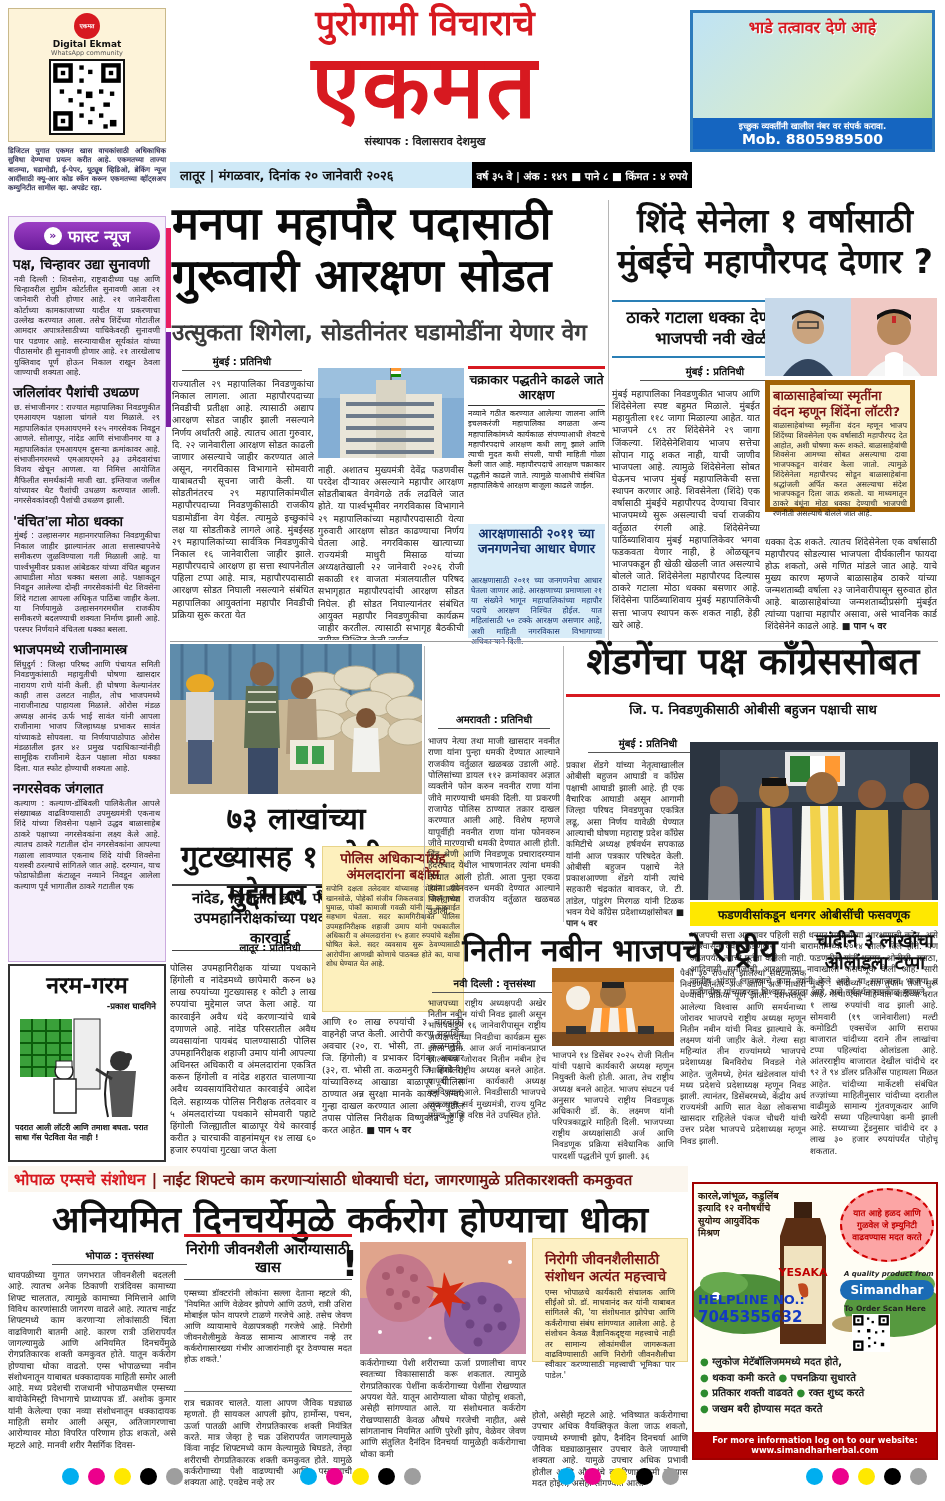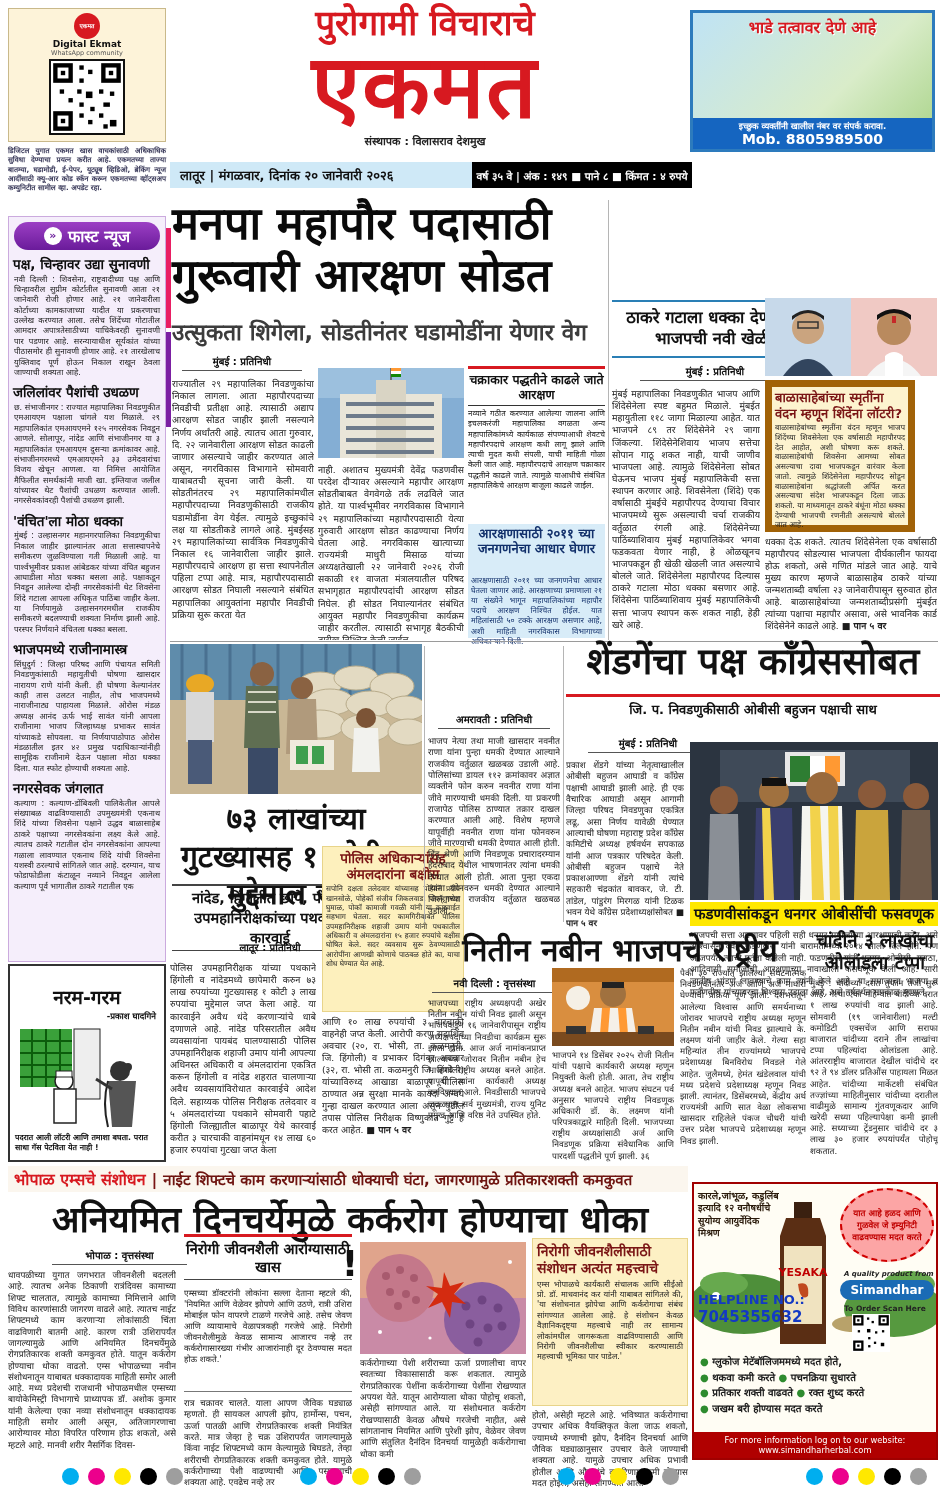--- a/index.html
+++ b/index.html
@@ -112,21 +112,21 @@
       <div class="fnitem-t">भाजपमध्ये राजीनामास्त्र</div>
       <div class="fnitem-b">सिंधुदुर्ग : जिल्हा परिषद आणि पंचायत समिती निवडणुकांसाठी महायुतीची घोषणा खासदार नारायण राणे यांनी केली. ही घोषणा केल्यानंतर काही तास उलटत नाहीत, तोच भाजपमध्ये नाराजीनाट्य पाहायला मिळाले. ओरोस मंडळ अध्यक्ष आनंद ऊर्फ भाई सावंत यांनी आपला राजीनामा भाजप जिल्हाध्यक्ष प्रभाकर सावंत यांच्याकडे सोपवला. या निर्णयापाठोपाठ ओरोस मंडळातील इतर ४२ प्रमुख पदाधिकाऱ्यांनीही सामूहिक राजीनामे देऊन पक्षाला मोठा धक्का दिला. यात स्फोट होण्याची शक्यता आहे.</div>
     </div>
     <div>
       <div class="fnitem-t">नगरसेवक जंगलात</div>
       <div class="fnitem-b">कल्याण : कल्याण-डोंबिवली पालिकेतील आपले संख्याबळ वाढविण्यासाठी उपमुख्यमंत्री एकनाथ शिंदे यांच्या शिवसेना पक्षाने उद्धव बाळासाहेब ठाकरे पक्षाच्या नगरसेवकांना लक्ष्य केले आहे. त्यातच ठाकरे गटातील दोन नगरसेवकांना आपल्या गळाला लावण्यात एकनाथ शिंदे यांची शिवसेना यशस्वी ठरल्याचे सांगितले जात आहे. दरम्यान, याच फोडाफोडीला कंटाळून नव्याने निवडून आलेला कल्याण पूर्व भागातील ठाकरे गटातील एक</div>
     </div>
   </div>
 
   <div class="abs" style="left:8px;top:964px;width:158px;height:198px;border:2px solid #333;background:#fff;overflow:hidden">
-    <div class="b ct" style="font-size:19px;margin-top:18px">नरम-गरम</div>
+    <div class="b ct" style="font-size:23px;margin-top:2px">नरम-गरम</div>
     <div class="b" style="font-size:8.5px;text-align:right;padding-right:8px">-प्रकाश घादगिने</div>
     <svg width="150" height="108" viewBox="0 0 150 108" style="display:block;margin:2px auto">
       <rect x="0" y="0" width="150" height="108" fill="#fff"></rect>
       <rect x="8" y="6" width="52" height="58" fill="#3aa03a"></rect>
       <g stroke="#0c5c0c" stroke-width="2">
         <line x1="8" y1="18" x2="60" y2="18"></line>
           <line x1="8" y1="30" x2="60" y2="30"></line>
           <line x1="8" y1="42" x2="60" y2="42"></line>
           <line x1="8" y1="54" x2="60" y2="54"></line>
         <line x1="20" y1="6" x2="20" y2="64"></line>
@@ -175,41 +175,42 @@
     <div class="b ct rule-b" style="font-size:12.5px;line-height:1.2;padding-bottom:3px">चक्राकार पद्धतीने काढले जाते आरक्षण</div>
     <div class="jt" style="font-size:7.9px;line-height:1.3;margin-top:3px">नव्याने गठीत करण्यात आलेल्या जालना आणि इचलकरंजी महापालिका वगळता अन्य महापालिकांमध्ये कार्यकाळ संपण्याआधी शेवटचे महापौरपदाचे आरक्षण कधी लागू झाले आणि त्याची मुदत कधी संपली, याची माहिती गोळा केली जात आहे. महापौरपदाचे आरक्षण चक्राकार पद्धतीने काढले जाते. त्यामुळे याआधीचे संबंधित महापालिकेचे आरक्षण बाजूला काढले जाईल.</div>
   </div>
   <div class="abs bluebox" style="left:468px;top:524px;width:137px;height:114px;padding:3px">
     <div class="b ct navy" style="font-size:13px;line-height:1.15">आरक्षणासाठी २०११ च्या जनगणनेचा आधार घेणार</div>
     <div class="jt navy" style="font-size:7.8px;line-height:1.3;margin-top:19px">आरक्षणासाठी २०११ च्या जनगणनेचा आधार घेतला जाणार आहे. आरक्षणाच्या प्रमाणाला २१ या संख्येने भागून महापालिकांच्या महापौर पदाचे आरक्षण निश्चित होईल. यात महिलांसाठी ५० टक्के आरक्षण असणार आहे, अशी माहिती नगरविकास विभागाच्या अधिकाऱ्याने दिली.</div>
   </div>
 
   <div class="abs vline" style="left:608px;top:200px;height:440px"></div>
 
+  <div class="abs b ct" style="left:612px;top:200px;width:326px;height:94px;font-size:33px;line-height:1.25">शिंदे सेनेला १ वर्षासाठी मुंबईचे महापौरपद देणार ?</div>
   <div class="abs ct" style="left:612px;top:300px;width:212px;height:58px;border-top:2px solid #2a7fb5;border-bottom:2px solid #2a7fb5;display:flex;align-items:center">
     <span class="b" style="font-size:16.5px;line-height:1.25;width:100%">ठाकरे गटाला धक्का देण्यासाठी भाजपची नवी खेळी?</span>
   </div>
   <div class="abs byline" style="left:640px;top:364px;width:150px">मुंबई : प्रतिनिधी</div>
   <div class="abs jt" style="left:612px;top:388px;width:148px;height:252px;font-size:9.2px;line-height:1.32;overflow:hidden">मुंबई महापालिका निवडणुकीत भाजप आणि शिंदेसेनेला स्पष्ट बहुमत मिळाले. मुंबईत महायुतीला ११८ जागा मिळाल्या आहेत. यात भाजपने ८९ तर शिंदेसेनेने २९ जागा जिंकल्या. शिंदेसेनेशिवाय भाजप सत्तेचा सोपान गाठू शकत नाही, याची जाणीव भाजपला आहे. त्यामुळे शिंदेसेनेला सोबत घेऊनच भाजप मुंबई महापालिकेची सत्ता स्थापन करणार आहे. शिवसेनेला (शिंदे) एक वर्षासाठी मुंबईचे महापौरपद देण्याचा विचार भाजपमध्ये सुरू असल्याची चर्चा राजकीय वर्तुळात रंगली आहे. शिंदेसेनेच्या पाठिंब्याशिवाय मुंबई महापालिकेवर भगवा फडकवता येणार नाही, हे ओळखूनच भाजपकडून ही खेळी खेळली जात असल्याचे बोलले जाते. शिंदेसेनेला महापौरपद दिल्यास ठाकरे गटाला मोठा धक्का बसणार आहे. शिंदेसेना पाठिंब्याशिवाय मुंबई महापालिकेची सत्ता भाजप स्थापन करू शकत नाही, हेही खरे आहे.</div>
 
   <svg class="abs" style="left:765px;top:298px" width="172" height="78" viewBox="0 0 172 78">
     <rect width="86" height="78" fill="#c7d9ea"></rect>
       <rect x="86" width="86" height="78" fill="#f0c9c4"></rect>
     <circle cx="43" cy="30" r="16" fill="#caa47f"></circle>
       <path d="M27 22 Q43 8 59 22 L59 18 Q43 6 27 18 Z" fill="#222"></path>
     <rect x="33" y="24" width="20" height="6" fill="none" stroke="#333" stroke-width="1.5"></rect>
     <path d="M18 78 Q43 44 68 78 Z" fill="#32455e"></path>
     <circle cx="129" cy="30" r="17" fill="#b98a5e"></circle>
       <path d="M112 22 Q129 8 146 22 L146 17 Q129 5 112 17 Z" fill="#111"></path>
     <rect x="127" y="18" width="4" height="7" fill="#c62828"></rect>
     <path d="M102 78 Q129 44 156 78 Z" fill="#f5f5f5"></path>
     <path d="M120 58 Q129 50 138 58 L138 78 L120 78 Z" fill="#ffffff"></path>
   </svg>
 
-  <div class="abs" style="left:765px;top:380px;width:150px;height:152px;background:#fdf3cf;border:7px solid #a16207;padding:3px">
+  <div class="abs" style="left:765px;top:380px;width:150px;height:132px;background:#fdf3cf;border:5px solid #a16207;padding:3px">
     <div class="b maroon" style="font-size:13px;line-height:1.2">बाळासाहेबांच्या स्मृतींना वंदन म्हणून शिंदेंना लॉटरी?</div>
     <div class="jt" style="font-size:7.6px;line-height:1.28;margin-top:2px">बाळासाहेबांच्या स्मृतींना वंदन म्हणून भाजप शिंदेंच्या शिवसेनेला एक वर्षासाठी महापौरपद देत आहोत, अशी घोषणा करू शकते. बाळासाहेबांची शिवसेना आमच्या सोबत असल्याचा दावा भाजपकडून वारंवार केला जातो. त्यामुळे शिंदेसेनेला महापौरपद सोडून बाळासाहेबांना श्रद्धांजली अर्पित करत असल्याचा संदेश भाजपकडून दिला जाऊ शकतो. या माध्यमातून ठाकरे बंधूंना मोठा धक्का देण्याची भाजपची रणनीती असल्याचे बोलले जात आहे.</div>
   </div>
   <div class="abs jt" style="left:765px;top:536px;width:172px;height:104px;font-size:9.2px;line-height:1.3;overflow:hidden">
     <span>धक्का देऊ शकते. त्यातच शिंदेसेनेला एक वर्षासाठी महापौरपद सोडल्यास भाजपला दीर्घकालीन फायदा होऊ शकतो, असे गणित मांडले जात आहे. याचे मुख्य कारण म्हणजे बाळासाहेब ठाकरे यांच्या जन्मशताब्दी वर्षाला २३ जानेवारीपासून सुरुवात होत आहे. बाळासाहेबांच्या जन्मशताब्दीप्रसंगी मुंबईत त्यांच्या पक्षाचा महापौर असावा, असे भावनिक कार्ड शिंदेसेनेने काढले आहे.</span>
     <span class="pgref">■ पान ५ वर</span>
   </div>
 
   <div class="abs hline" style="left:170px;top:641px;width:768px"></div>
 
@@ -303,21 +304,21 @@
     <circle cx="132" cy="46" r="16" fill="#9a6a3c"></circle>
     <path d="M112 64 L152 64 L154 158 L110 158 Z" fill="#f5f5f0"></path>
     <path d="M120 64 L130 64 L134 158 L122 158 Z" fill="#f2d24b"></path>
       <path d="M138 64 L148 64 L150 158 L140 158 Z" fill="#f2d24b"></path>
     <circle cx="182" cy="52" r="14" fill="#8a5a3a"></circle>
     <path d="M166 68 L198 68 L200 158 L164 158 Z" fill="#caa43c"></path>
     <circle cx="226" cy="54" r="13" fill="#8a5a3a"></circle>
       <path d="M212 68 L240 68 L242 158 L210 158 Z" fill="#6e5a4a"></path>
   </svg>
   <div class="abs ct" style="left:690px;top:902px;width:248px;height:24px;background:#ffe800;line-height:24px">
-    <span class="b" style="font-size:15px">फडणवीसांकडून धनगर ओबीसींची फसवणूक</span>
+    <span class="b" style="font-size:12px">फडणवीसांकडून धनगर ओबीसींची फसवणूक</span>
   </div>
   <div class="abs jt" style="left:690px;top:930px;width:248px;height:92px;font-size:8.8px;line-height:1.3;overflow:hidden">भाजपची सत्ता आल्यावर पहिली सही धनगर समाजाच्या आरक्षणाची करेन, असे आश्वासन देवेंद्र फडणवीस यांनी बारामतीमध्ये २०१४ साली दिले होते. पण आजपर्यंत त्याची पूर्तता केलेली नाही. फडणवीस यांनी धनगर, ओबीसी, मराठा, आदिवासी समाजाची आरक्षणाच्या नावाखाली फसवणूक केली आहे. सारी जातीय भांडणे लावण्याचे काम त्यांनी केले आहे. या समाजाचा भाजपा व फडणवीस यांच्यावरचा विश्वास उडाला आहे, असे हर्षवर्धन सपकाळ म्हणाले.</div>
 
   <div class="abs b ct" style="left:428px;top:928px;width:384px;font-size:31px">नितीन नबीन भाजपचे राष्ट्रीय अध्यक्ष</div>
   <div class="abs byline" style="left:432px;top:976px;width:125px">नवी दिल्ली : वृत्तसंस्था</div>
   <div class="abs jt" style="left:428px;top:998px;width:118px;height:178px;font-size:8.6px;line-height:1.3;overflow:hidden">भाजपच्या राष्ट्रीय अध्यक्षपदी अखेर नितीन नबीन यांची निवड झाली असून भाजपकडून १६ जानेवारीपासून राष्ट्रीय अध्यक्षपदाच्या निवडीचा कार्यक्रम सुरू झाला होता. आज अर्ज नामांकनप्राप्त झाल्याच्या जोरावर नितीन नबीन हेच भाजपचे राष्ट्रीय अध्यक्ष बनले आहेत. यापूर्वी त्यांना कार्यकारी अध्यक्ष बनविण्यात आले. निवडीसाठी भाजपचे जवळपास सर्व मुख्यमंत्री, राज्य युनिट प्रमुख आणि वरिष्ठ नेते उपस्थित होते.</div>
   <svg class="abs" style="left:552px;top:968px" width="122" height="78" viewBox="0 0 122 78">
     <rect width="122" height="78" fill="#d98e3f"></rect>
     <rect x="0" y="0" width="122" height="14" fill="#b06a20"></rect>
     <circle cx="26" cy="30" r="12" fill="#f5f0e6"></circle>
@@ -373,21 +374,21 @@
         <circle cx="142" cy="84" r="4.5"></circle>
         <circle cx="118" cy="100" r="4.5"></circle>
       </g>
     <polygon points="84,30 90,44 104,40 94,52 106,62 92,60 90,76 82,60 68,66 78,52 66,44 82,46" fill="#d42b10"></polygon>
     <circle cx="150" cy="20" r="2" fill="#fff"></circle>
       <circle cx="20" cy="90" r="2" fill="#fff"></circle>
       <circle cx="70" cy="96" r="1.6" fill="#fff"></circle>
   </svg>
   <div class="abs jt" style="left:360px;top:1358px;width:166px;height:140px;font-size:8.7px;line-height:1.3;overflow:hidden">कर्करोगाच्या पेशी शरीराच्या ऊर्जा प्रणालीचा वापर स्वतःच्या विकासासाठी करू शकतात. त्यामुळे रोगप्रतिकारक पेशींना कर्करोगाच्या पेशींना रोखण्यात अपयश येते. यातून आरोग्याला धोका पोहोचू शकतो, असेही सांगण्यात आले. या संशोधनात कर्करोग रोखण्यासाठी केवळ औषधे गरजेची नाहीत, असे सांगतानाच नियमित आणि पुरेशी झोप, वेळेवर जेवण आणि संतुलित दैनंदिन दिनचर्या यामुळेही कर्करोगाचा धोका कमी</div>
 
-  <div class="abs" style="left:532px;top:1238px;width:156px;height:168px;background:#fdf0c4;border:1px solid #e8d48a;padding:4px;box-sizing:border-box">
+  <div class="abs" style="left:532px;top:1238px;width:156px;height:124px;background:#fdf0c4;border:1px solid #e8d48a;padding:12px;box-sizing:border-box">
     <div class="b maroon" style="font-size:14px;line-height:1.2">निरोगी जीवनशैलीसाठी संशोधन अत्यंत महत्त्वाचे</div>
     <div class="jt" style="font-size:8px;line-height:1.3;margin-top:3px">एम्स भोपाळचे कार्यकारी संचालक आणि सीईओ प्रो. डॉ. माधवानंद कर यांनी याबाबत सांगितले की, 'या संशोधनात झोपेचा आणि कर्करोगाचा संबंध सांगण्यात आलेला आहे. हे संशोधन केवळ वैज्ञानिकदृष्ट्या महत्त्वाचे नाही तर सामान्य लोकांमधील जागरूकता वाढविण्यासाठी आणि निरोगी जीवनशैलीचा स्वीकार करण्यासाठी महत्त्वाची भूमिका पार पाडेल.'</div>
   </div>
   <div class="abs jt" style="left:532px;top:1410px;width:156px;height:88px;font-size:8.7px;line-height:1.3;overflow:hidden">होतो, असेही म्हटले आहे. भविष्यात कर्करोगाचा उपचार अधिक वैयक्तिकृत केला जाऊ शकतो, ज्यामध्ये रुग्णाची झोप, दैनंदिन दिनचर्या आणि जैविक घड्याळानुसार उपचार केले जाण्याची शक्यता आहे. यामुळे उपचार अधिक प्रभावी होतील आणि औषधांचे दुष्परिणाम कमी होण्यास मदत होईल, असेही सांगण्यात आले.</div>
 
   <div class="abs" style="left:692px;top:1182px;width:246px;height:278px;border:2px solid #a00000;background:#fffdf4;overflow:hidden">
     <div style="position:relative;height:168px">
       <svg width="246" height="168" viewBox="0 0 246 168" style="position:absolute;left:0;top:0">
         <ellipse cx="50" cy="120" rx="55" ry="30" fill="#4e8f3a"></ellipse>
           <ellipse cx="200" cy="125" rx="50" ry="28" fill="#56993f"></ellipse>
@@ -433,21 +434,21 @@
           <rect x="25" y="25" width="3" height="3" fill="#000"></rect>
           <rect x="14" y="27" width="2" height="2" fill="#000"></rect>
       </svg>
     </div>
     <div style="padding:2px 6px 0;font-size:10px;font-weight:bold;color:#1a1a1a;line-height:1.55">
       <div><span style="color:#2e8b2e">●</span> <span>ग्लुकोज मेटॅबॉलिजममध्ये मदत होते,</span></div>
       <div><span style="color:#2e8b2e">●</span> <span>थकवा कमी करते</span> <span style="color:#2e8b2e">●</span> <span>पचनक्रिया सुधारते</span></div>
       <div><span style="color:#2e8b2e">●</span> <span>प्रतिकार शक्ती वाढवते</span> <span style="color:#2e8b2e">●</span> <span>रक्त शुध्द करते</span></div>
       <div><span style="color:#2e8b2e">●</span> <span>जखम बरी होण्यास मदत करते</span></div>
     </div>
-    <div class="ct" style="position:absolute;left:0;right:0;bottom:0;background:#b00000;color:#fff;font-size:8.3px;font-weight:normal;padding:3px 0">For more information log on to our website: www.simandharherbal.com</div>
+    <div class="ct" style="position:absolute;left:0;right:0;bottom:0;background:#b00000;color:#fff;font-size:8.3px;font-weight:bold;padding:3px 0">For more information log on to our website: www.simandharherbal.com</div>
   </div>
 
   <div class="abs dots" style="left:62px;top:1468px">
     <span class="d-c"></span>
       <span class="d-m"></span>
       <span class="d-y"></span>
       <span class="d-k"></span>
       <span class="d-g"></span>
   </div>
   <div class="abs dots" style="left:300px;top:1468px">

